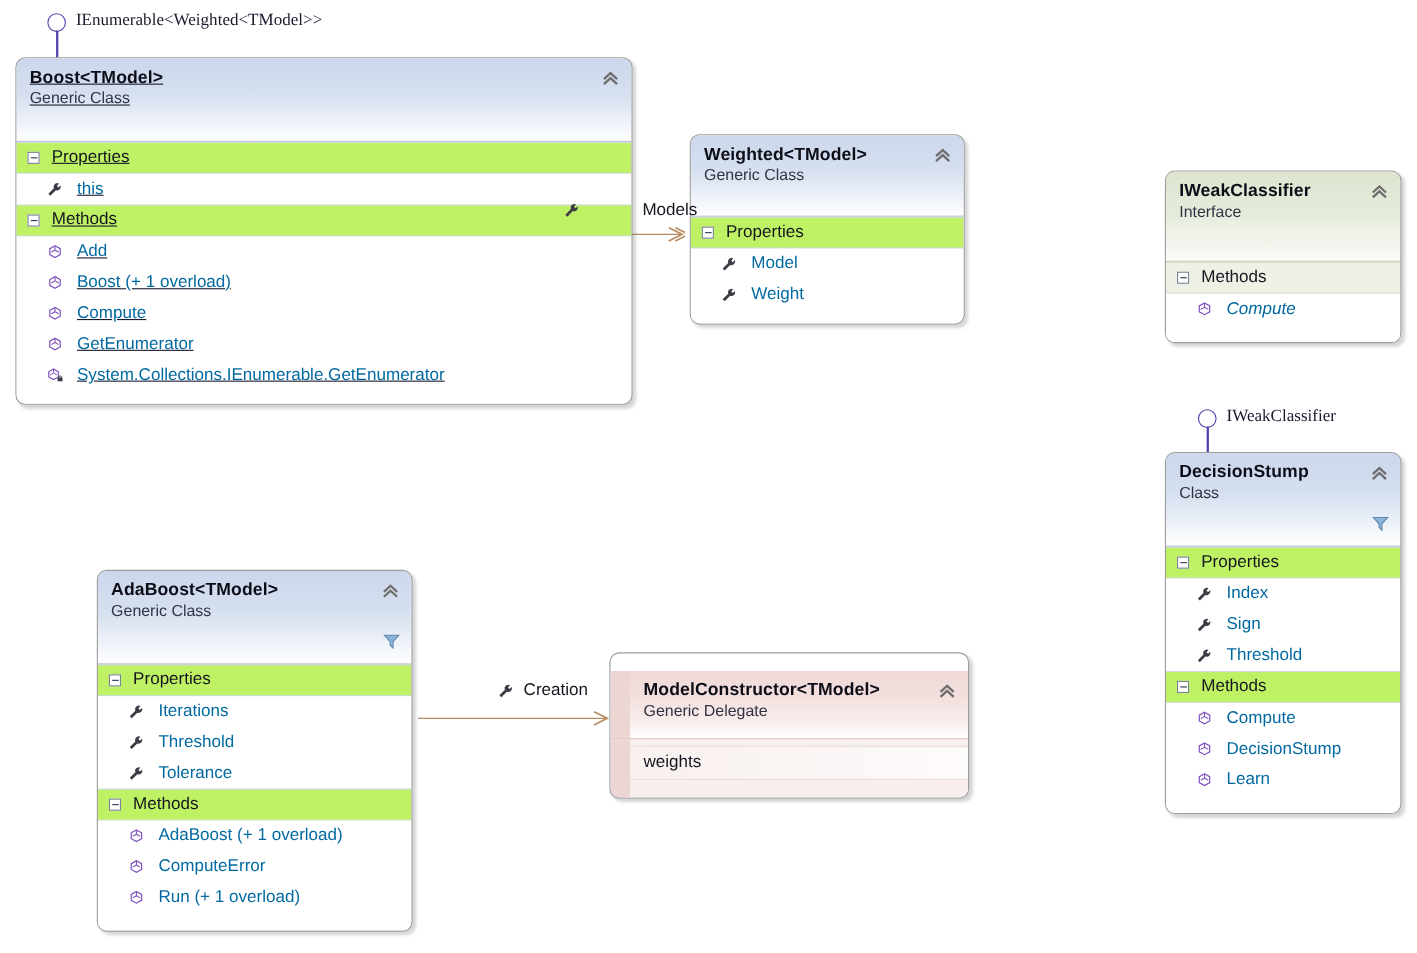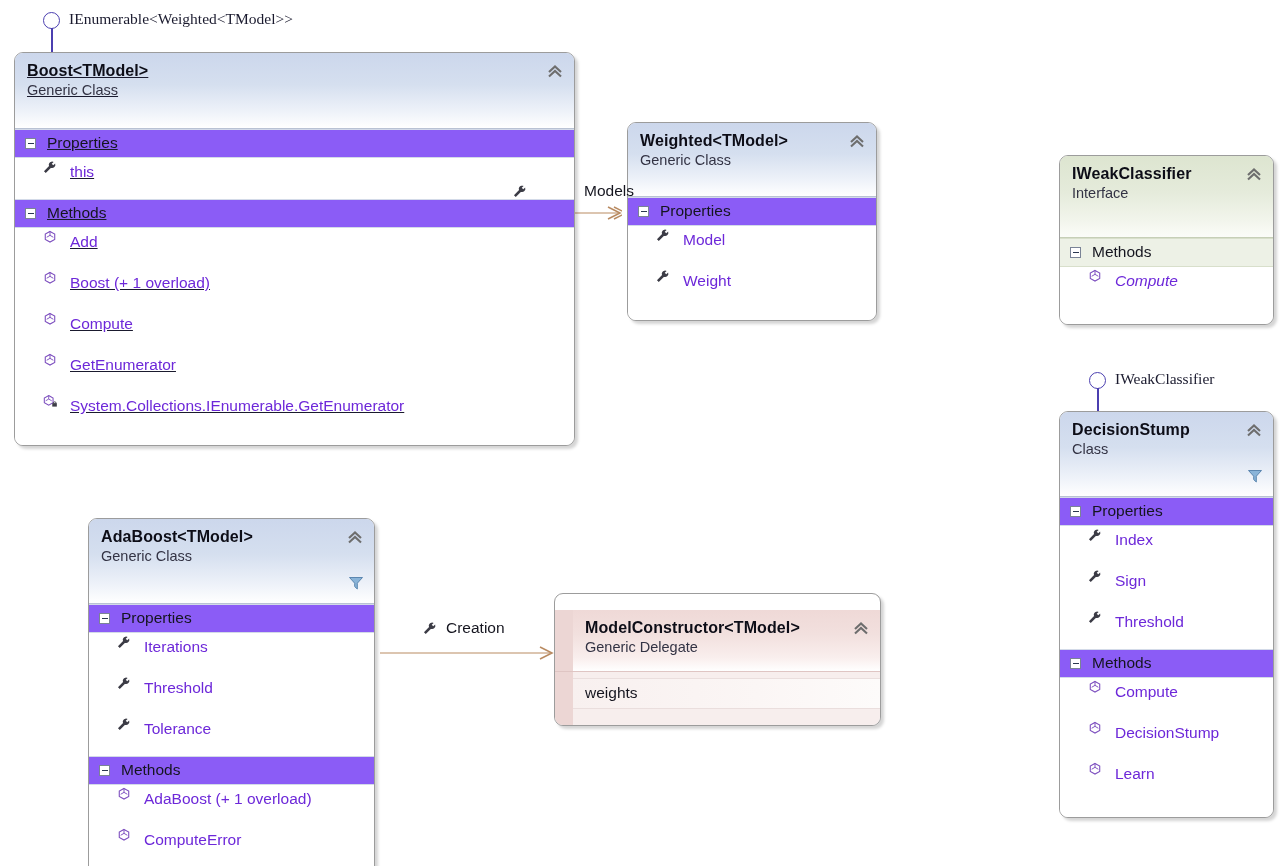--- a/index.html
+++ b/index.html
@@ -70,40 +70,40 @@
   .node .stereo {
     font-size: 14.5px; color: #333344; margin-top: 2px; line-height: 1.2;
   }
   .chev {
     position: absolute; right: 10px; top: 10px; width: 18px; height: 16px;
   }
   .funnel { position: absolute; right: 10px; width: 16px; height: 16px; }
 
   .section-head {
     display: flex; align-items: center;
-    background: #8b5cf6;
+    background: #bef264;
     border-top: 1px solid #d3dae8;
     border-bottom: 1px solid #d3dae8;
     padding: 4px 10px 5px 10px;
     font-size: 15.5px; color: #15151f;
   }
   .node.green .section-head {
     background: #edf1e6; border-top-color: #d8dfcb; border-bottom-color: #d8dfcb;
   }
   .minus-box {
     width: 11px; height: 11px; border: 1px solid #7a8396; background: #ffffff;
     display: inline-flex; align-items: center; justify-content: center;
     margin-right: 11px; box-sizing: border-box; flex: 0 0 auto;
   }
   .minus-box i { display: block; width: 6px; height: 1px; background: #2b3750; }
 
   .member {
-    display: flex; align-items: flex-start;
-    padding: 2px 10px 15px 26px;
-    font-size: 15.5px; color: #6d28d9; line-height: 1.55;
+    display: flex; align-items: center;
+    padding: 2px 10px 2px 26px;
+    font-size: 15.5px; color: #0369a1; line-height: 1.55;
     background: #ffffff;
   }
   .member .mi { width: 17px; flex: 0 0 auto; margin-right: 12px; display:flex; align-items:center; justify-content:center;}
   .member.italic .mlabel { font-style: italic; }
   .mlabel { white-space: nowrap; }
 
   .pad-bottom { height: 12px; background: #ffffff; }
 
   
   .node.pink .delegate-body {
@@ -462,21 +462,21 @@
         <svg viewBox="0 0 16 16" width="14" height="14">
             <path d="M8,1.7 L13.4,4.7 L13.4,10.8 L8,13.8 L2.6,10.8 L2.6,4.7 Z" fill="none" stroke="#7d4fbf" stroke-width="1.25"></path>
             <path d="M8,1.7 L8,6.1 M8,6.1 L4.2,8.3 M8,6.1 L11.8,8.3" fill="none" stroke="#7d4fbf" stroke-width="1.1"></path>
           </svg>
       </span>
       <span class="mlabel">Run (+ 1 overload)</span>
     </div>
     <div class="pad-bottom" style="height:16px;"></div>
   </div>
 
-  <div class="link-label" style="left:422px; top:619px;">
+  <div class="link-label" style="left:452px; top:619px;">
     <span class="mi">
       <svg viewBox="0 0 16 16" width="15" height="15">
           <path d="M10.8,1.5a3.6,3.6 0 0 0-3.3,5l-5.4,5.4 1.9,1.9 5.4-5.4a3.6,3.6 0 0 0 4.6-4.7l-2,2-1.6-1.6 2-2a3.6,3.6 0 0 0-1.6-0.6z" fill="#3c3c46"></path>
         </svg>
     </span>
     <span>Creation</span>
   </div>
 
   <div class="node pink" style="left:554px; top:593px; width:327px;">
     <div class="header" style="height:62px; background:linear-gradient(to right,#ecd6d4 0%,#ecd6d4 18px,rgba(0,0,0,0) 18px),linear-gradient(to bottom,#efd9d7 0%,#f2e0de 40%,#f9eeed 78%,#ffffff 100%); padding-left:30px;">

